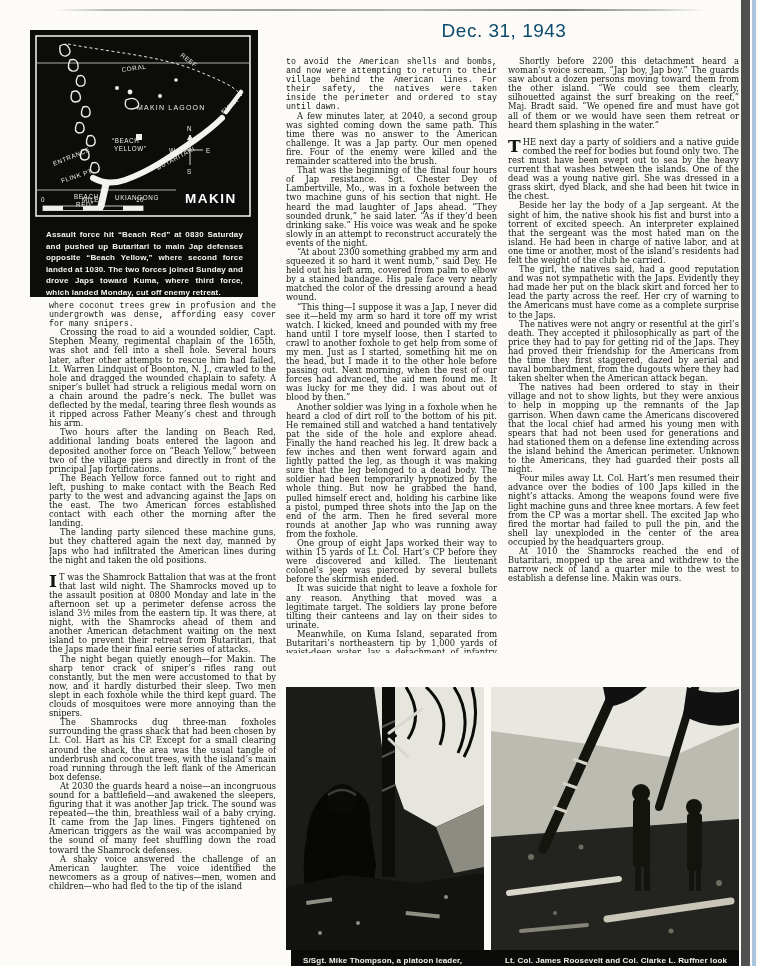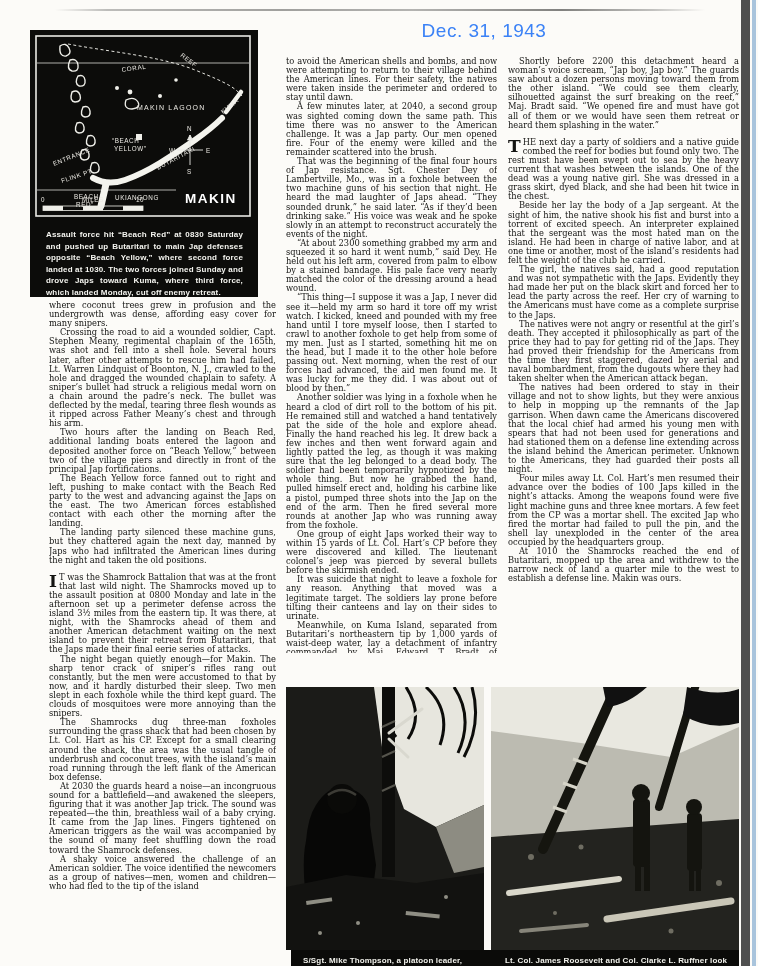--- a/index.html
+++ b/index.html
@@ -2,33 +2,33 @@
 <html><head>
 <meta charset="utf-8">
 <style>
   html,body{margin:0;padding:0;background:#e9e9e7;}
   .page{position:relative;width:758px;height:966px;background:#fcfbf8;overflow:hidden;
         font-family:"DejaVu Serif","Liberation Serif",serif;color:#141412;}
   .torn-edge{position:absolute;top:9px;left:55px;width:650px;height:2px;opacity:.65;
         background:linear-gradient(90deg,transparent,#9a9a98 8%,#6e6e6c 35%,#8d8d8b 55%,#3f3f3d 78%,#a2a2a0 92%,transparent);}
   .edge-dark{position:absolute;top:0;left:741px;width:9px;height:966px;background:#4f4f4f;}
   .edge-blue{position:absolute;top:0;left:752px;width:4px;height:966px;background:#a9c4dc;}
-  .date{position:absolute;top:20px;left:384px;width:200px;text-align:center;
-        font-family:"Liberation Sans",sans-serif;font-size:19px;letter-spacing:.5px;color:#3b82f6;}
+  .date{position:absolute;top:20px;left:404px;width:200px;text-align:center;
+        font-family:"Liberation Sans",sans-serif;font-size:19px;letter-spacing:.5px;color:#0c4a6e;}
   
   .map-block{position:absolute;top:30px;left:30px;width:228px;height:267px;background:#0c0c0a;overflow:hidden;}
   .map-caption{padding:5px 15px 0 16px;color:#f4f4ef;font-family:"Liberation Sans",sans-serif;
         font-weight:bold;font-size:8px;line-height:11.6px;text-align:justify;letter-spacing:.15px;}
   .map-label{fill:#eceae4;font-family:"Liberation Sans",sans-serif;font-size:6.3px;letter-spacing:.6px;}
   .map-label.big{font-size:7px;letter-spacing:1.2px;}
   .map-title{fill:#fff;font-family:"Liberation Sans",sans-serif;font-weight:bold;font-size:13.5px;letter-spacing:1.5px;}
   
   .col{position:absolute;overflow:hidden;}
   .col p{margin:0;text-indent:11px;font-size:8.3px;line-height:9.1px;text-align:justify;}
-  .col p.noindent{text-indent:0;}
+  .col p.noindent{text-indent:0;font-family:Liberation Mono, monospace;}
   .col p.has-dropcap{text-indent:0;margin-top:8px;}
   .dropcap{float:left;font-size:17px;line-height:15.5px;font-weight:bold;margin:1px 2px 0 0;}
   .col-left{top:301px;left:49px;width:227px;height:633px;}
   .col-mid{top:57px;left:286px;width:211px;height:596px;}
   .col-right{top:57px;left:508px;width:231px;height:588px;}
   
   .photos-row{position:absolute;top:687px;left:286px;width:383px;height:296px;}
   .photo{position:absolute;top:0;height:263px;background:#111;}
   .photo1{left:0;width:198px;}
   .photo2{left:205px;width:248px;}
@@ -122,21 +122,21 @@
   <div class="col col-left">
       <p class="noindent">where coconut trees grew in profusion and the undergrowth was dense, affording easy cover for many snipers.</p>
       <p>Crossing the road to aid a wounded soldier, Capt. Stephen Meany, regimental chaplain of the 165th, was shot and fell into a shell hole. Several hours later, after other attempts to rescue him had failed, Lt. Warren Lindquist of Boonton, N. J., crawled to the hole and dragged the wounded chaplain to safety. A sniper’s bullet had struck a religious medal worn on a chain around the padre’s neck. The bullet was deflected by the medal, tearing three flesh wounds as it ripped across Father Meany’s chest and through his arm.</p>
       <p>Two hours after the landing on Beach Red, additional landing boats entered the lagoon and deposited another force on “Beach Yellow,” between two of the village piers and directly in front of the principal Jap fortifications.</p>
       <p>The Beach Yellow force fanned out to right and left, pushing to make contact with the Beach Red party to the west and advancing against the Japs on the east. The two American forces established contact with each other the morning after the landing.</p>
       <p>The landing party silenced these machine guns, but they chattered again the next day, manned by Japs who had infiltrated the American lines during the night and taken the old positions.</p>
       <p class="has-dropcap"><span class="dropcap">I</span>T was the Shamrock Battalion that was at the front that last wild night. The Shamrocks moved up to the assault position at 0800 Monday and late in the afternoon set up a perimeter defense across the island 3½ miles from the eastern tip. It was there, at night, with the Shamrocks ahead of them and another American detachment waiting on the next island to prevent their retreat from Butaritari, that the Japs made their final eerie series of attacks.</p>
       <p>The night began quietly enough—for Makin. The sharp tenor crack of sniper’s rifles rang out constantly, but the men were accustomed to that by now, and it hardly disturbed their sleep. Two men slept in each foxhole while the third kept guard. The clouds of mosquitoes were more annoying than the snipers.</p>
       <p>The Shamrocks dug three-man foxholes surrounding the grass shack that had been chosen by Lt. Col. Hart as his CP. Except for a small clearing around the shack, the area was the usual tangle of underbrush and coconut trees, with the island’s main road running through the left flank of the American box defense.</p>
       <p>At 2030 the guards heard a noise—an incongruous sound for a battlefield—and awakened the sleepers, figuring that it was another Jap trick. The sound was repeated—the thin, breathless wail of a baby crying. It came from the Jap lines. Fingers tightened on American triggers as the wail was accompanied by the sound of many feet shuffling down the road toward the Shamrock defenses.</p>
-      <p>A shaky voice answered the challenge of an American soldier. The voice identified the newcomers as a group of natives—men, women and children—who had fled to the tip of the island</p>
+      <p>A shaky voice answered the challenge of an American laughter. The voice identified the newcomers as a group of natives—men, women and children—who had fled to the tip of the island</p>
     </div>
   <div class="col col-mid">
       <p class="noindent">to avoid the American shells and bombs, and now were attempting to return to their village behind the American lines. For their safety, the natives were taken inside the perimeter and ordered to stay until dawn.</p>
       <p>A few minutes later, at 2040, a second group was sighted coming down the same path. This time there was no answer to the American challenge. It was a Jap party. Our men opened fire. Four of the enemy were killed and the remainder scattered into the brush.</p>
       <p>That was the beginning of the final four hours of Jap resistance. Sgt. Chester Dey of Lambertville, Mo., was in a foxhole between the two machine guns of his section that night. He heard the mad laughter of Japs ahead. “They sounded drunk,” he said later. “As if they’d been drinking sake.” His voice was weak and he spoke slowly in an attempt to reconstruct accurately the events of the night.</p>
       <p>“At about 2300 something grabbed my arm and squeezed it so hard it went numb,” said Dey. He held out his left arm, covered from palm to elbow by a stained bandage. His pale face very nearly matched the color of the dressing around a head wound.</p>
       <p>“This thing—I suppose it was a Jap, I never did see it—held my arm so hard it tore off my wrist watch. I kicked, kneed and pounded with my free hand until I tore myself loose, then I started to crawl to another foxhole to get help from some of my men. Just as I started, something hit me on the head, but I made it to the other hole before passing out. Next morning, when the rest of our forces had advanced, the aid men found me. It was lucky for me they did. I was about out of blood by then.”</p>
       <p>Another soldier was lying in a foxhole when he heard a clod of dirt roll to the bottom of his pit. He remained still and watched a hand tentatively pat the side of the hole and explore ahead. Finally the hand reached his leg. It drew back a few inches and then went forward again and lightly patted the leg, as though it was making sure that the leg belonged to a dead body. The soldier had been temporarily hypnotized by the whole thing. But now he grabbed the hand, pulled himself erect and, holding his carbine like a pistol, pumped three shots into the Jap on the end of the arm. Then he fired several more rounds at another Jap who was running away from the foxhole.</p>
       <p>One group of eight Japs worked their way to within 15 yards of Lt. Col. Hart’s CP before they were discovered and killed. The lieutenant colonel’s jeep was pierced by several bullets before the skirmish ended.</p>
       <p>It was suicide that night to leave a foxhole for any reason. Anything that moved was a legitimate target. The soldiers lay prone before tilting their canteens and lay on their sides to urinate.</p>

